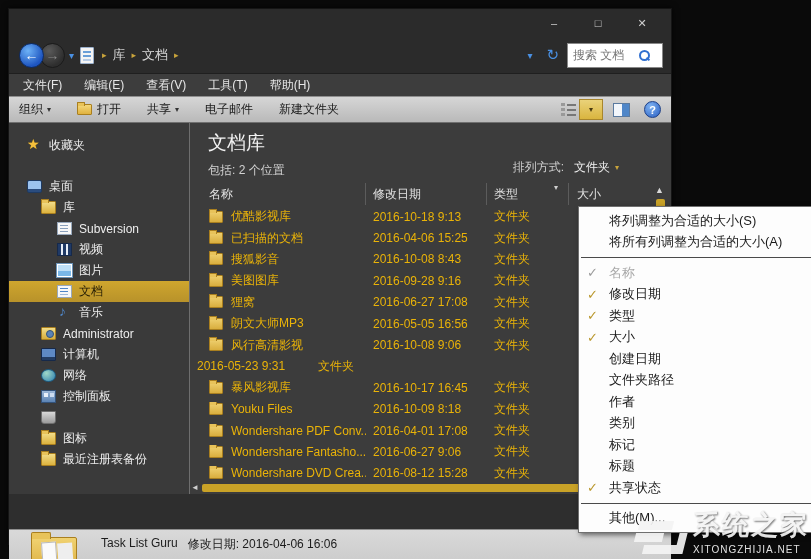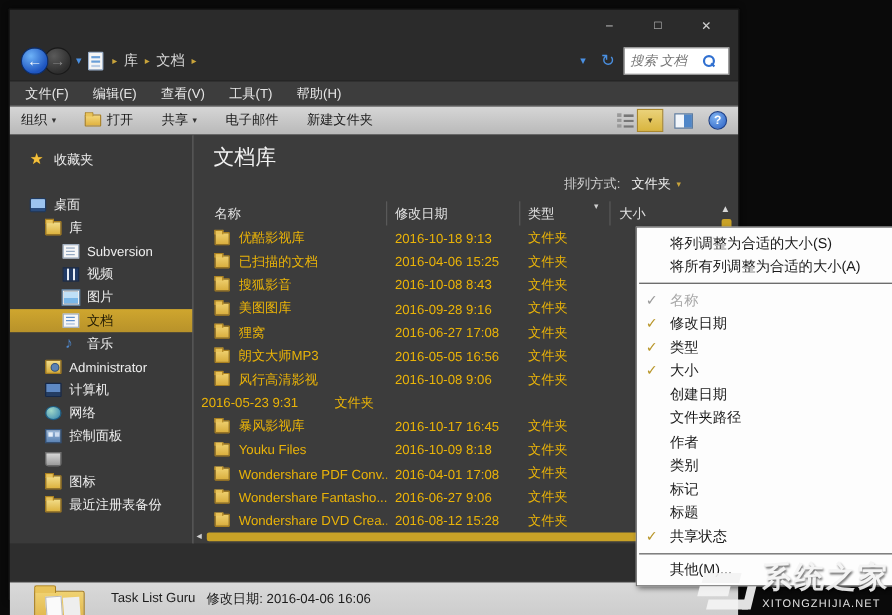--- a/index.html
+++ b/index.html
@@ -23,21 +23,21 @@
   .back { background:radial-gradient(circle at 35% 30%, #6db2f7, #1e55c0 70%); color:#fff; border:1px solid #0c2d6b; z-index:2; }
   .fwd  { background:radial-gradient(circle at 35% 30%, #5a5a5a, #2e2e2e 70%); color:#8a8a8a; border:1px solid #1a1a1a; margin-left:-4px; }
   .nav-caret { color:#4a90e2; font-size:10px; margin:0 6px 0 4px; }
   .doc-ic { width:14px; height:17px; background:#f5f5f5; border:1px solid #9ab0cc; border-radius:1px; position:relative; }
   .doc-ic::before { content:""; position:absolute; left:2px; top:3px; width:8px; height:2px; background:#6a9fd8; box-shadow:0 4px 0 #6a9fd8, 0 8px 0 #b9cde6; }
   .crumbs { display:flex; align-items:center; margin-left:4px; color:#d6d6d6; font-size:13px; flex:1; }
   .crumb { margin:0 2px; }
   .crumb-sep { color:#c9a43b; font-size:9px; margin:0 4px; }
   .refresh-ic { color:#4a90e2; font-size:15px; margin:0 8px; }
   .searchbox { width:96px; height:25px; background:#fff; border:1px solid #888; display:flex; align-items:center; padding:0 5px; }
-  .searchbox input { border:none; outline:none; width:66px; font-style:italic; font-size:12px; color:#0f172a;
+  .searchbox input { border:none; outline:none; width:66px; font-size:12px; color:#0f172a;
                      font-family:"Liberation Sans","DejaVu Sans",sans-serif; background:transparent; }
   .mag { width:10px; height:10px; position:relative; }
   .mag::before { content:""; position:absolute; left:0; top:0; width:7px; height:7px; border:2px solid #2f6fd0; border-radius:50%; }
   .mag::after { content:""; position:absolute; left:7px; top:8px; width:4px; height:2px; background:#2f6fd0; transform:rotate(45deg); }
 
   
   .menubar { height:23px; background:#3d3d3d; display:flex; align-items:center; padding-left:14px; border-top:1px solid #1f1f1f; }
   .menubar .mitem { color:#e6e6e6; font-size:12px; margin-right:22px; cursor:default; }
 
   
@@ -56,21 +56,21 @@
        linear-gradient(#999 3px, transparent 3px) 0 5px/4px 5px no-repeat,
        linear-gradient(#999 3px, transparent 3px) 0 10px/4px 5px no-repeat; }
   .view-drop { width:24px; height:21px; background:linear-gradient(#ead27a,#d9b53f); border:1px solid #a8862c;
                display:flex; align-items:center; justify-content:center; color:#4a3a10; font-size:8px; margin:0 10px 0 2px; }
   .pane-ic { width:17px; height:14px; border:1px solid #5a7aa0; background:linear-gradient(90deg,#f2f6fb 55%,#4f86c8 55%); margin-right:14px; }
   .help-ic { width:17px; height:17px; border-radius:50%; background:radial-gradient(circle at 35% 30%,#7fb3f2,#2a5fc2);
              color:#fff; font-size:11px; font-weight:bold; display:flex; align-items:center; justify-content:center; border:1px solid #1c3f87; }
 
   
   .bodyrow { display:flex; height:371px; }
-  .sidebar { width:167px; background:#3a3a3a; padding-top:12px; overflow:hidden; border-right:1px solid #6e6e6e; }
+  .sidebar { width:181px; background:#3a3a3a; padding-top:12px; overflow:hidden; border-right:1px solid #6e6e6e; }
   .side-item { height:21px; display:flex; align-items:center; color:#ededed; font-size:12px; cursor:default; }
   .side-item.ind0 { padding-left:18px; }
   .side-item.ind1 { padding-left:32px; }
   .side-item.ind2 { padding-left:48px; }
   .side-item.gap-after { margin-bottom:20px; }
   .side-item.selected { background:linear-gradient(#cfa62e,#b8922a); color:#231c05; }
   .side-item .lbl { margin-left:7px; white-space:nowrap; }
   .sicon { width:15px; height:13px; flex:0 0 auto; position:relative; }
   .ic-star::before { content:"★"; color:#f5c03c; font-size:14px; position:absolute; top:-3px; left:0; text-shadow:0 0 1px #8a6a10; }
   .ic-desktop { background:linear-gradient(#9cc3ef 70%,#2a4c7e 70%); border:1px solid #1e3a62; border-radius:2px; }
@@ -290,20 +290,21 @@
   </div>
         <div class="side-item ind1">
     <span class="sicon ic-folder"></span>
     <span class="lbl">最近注册表备份</span>
   </div>
       </div>
 
     <div class="main">
       <div class="lib-head">
         <div class="lib-title">文档库</div>
+        <div class="lib-sub">包括: 2 个位置</div>
       </div>
       <div class="arrange">
         <span>排列方式:</span>
         <span class="val">文件夹</span>
         <span class="caret">▾</span>
       </div>
 
       <div class="colhead">
         <div class="col col-name">名称</div>
         <div class="col col-date">修改日期</div>

